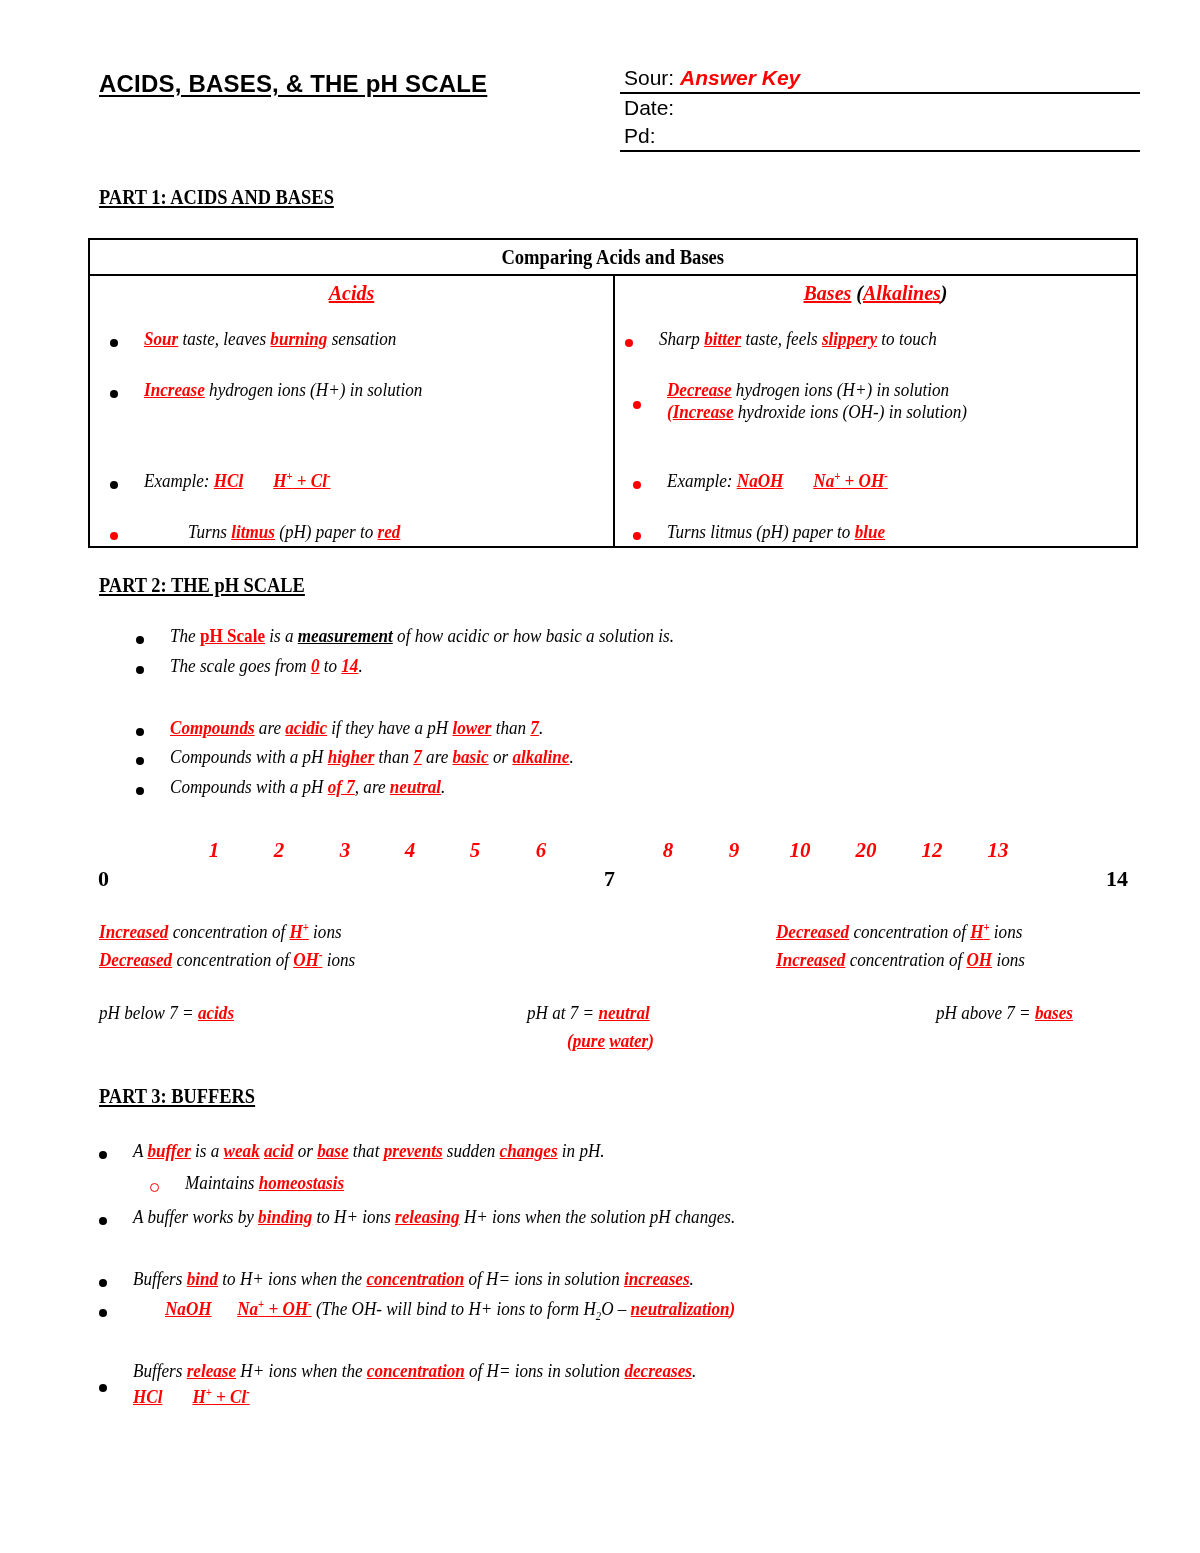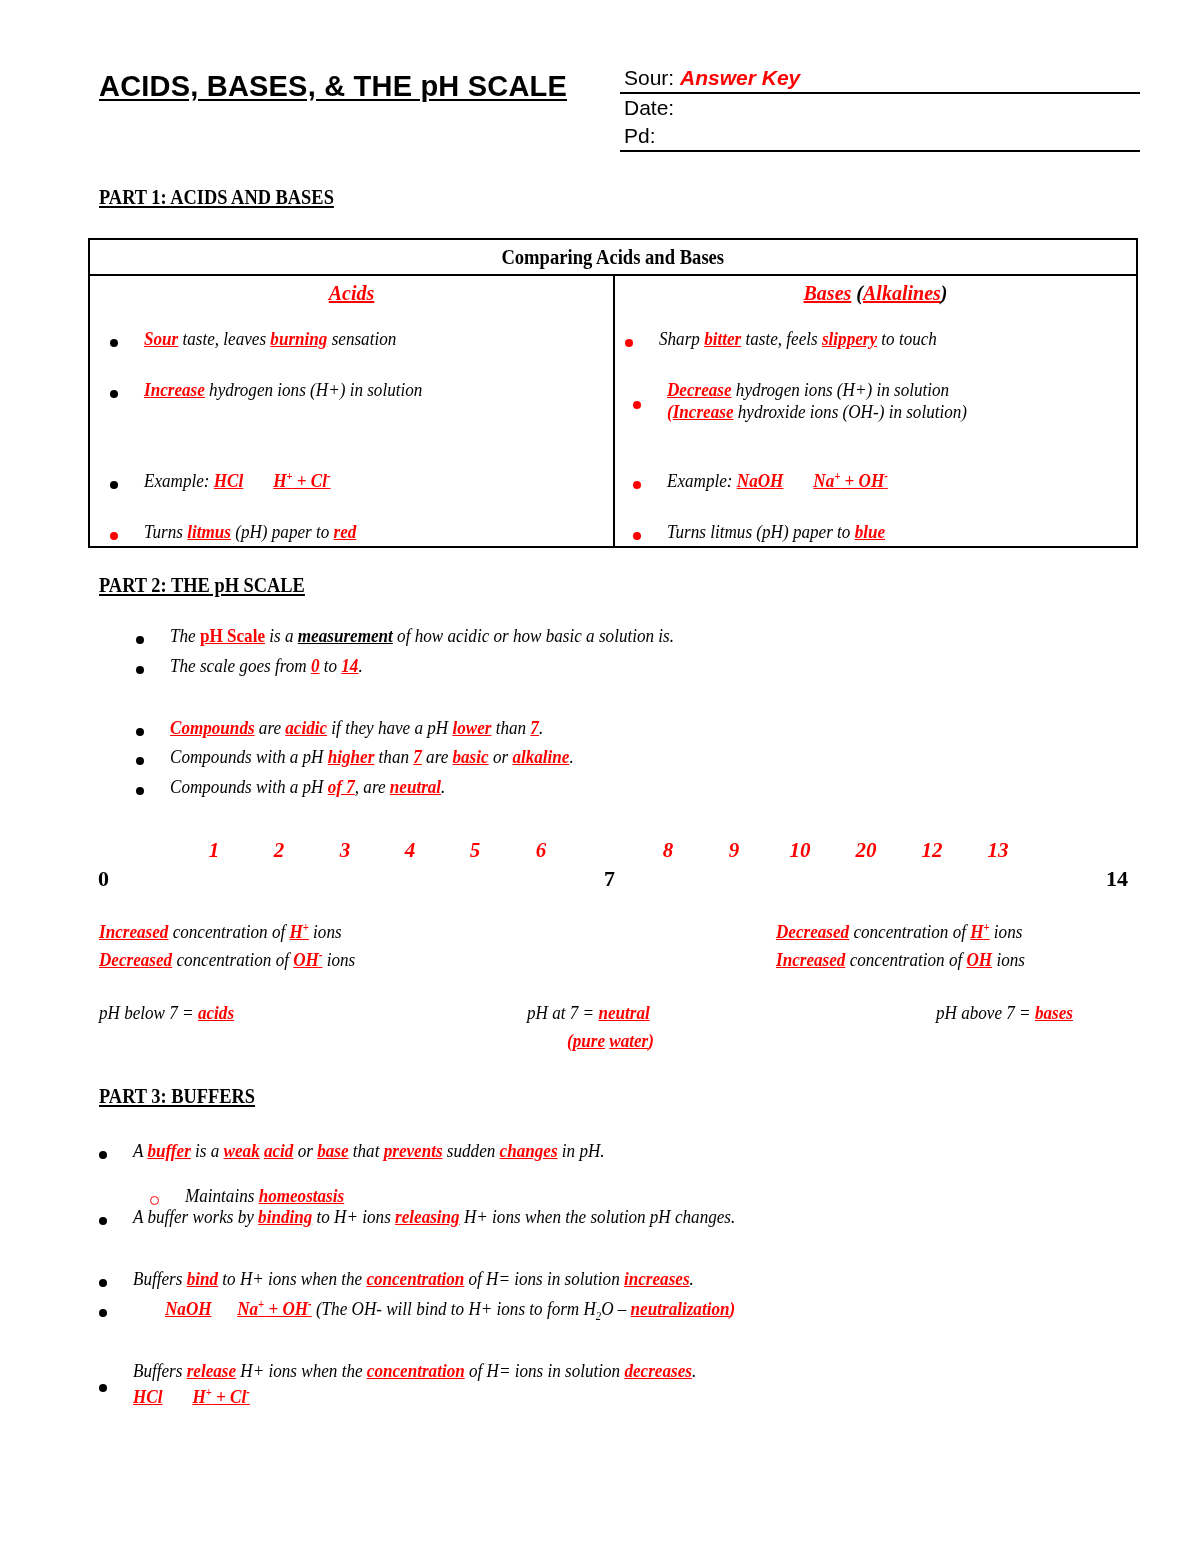--- a/index.html
+++ b/index.html
@@ -8,21 +8,21 @@
     font-family:"Liberation Serif",serif;
     color:#000000;
     -webkit-font-smoothing:none;
   }
   .pg{position:absolute;left:0;top:0;width:1200px;height:1553px;}
 
   
   .hdr-title{
     position:absolute;left:99px;top:70px;
     font-family:"Liberation Sans",sans-serif;
-    font-weight:bold;font-size:29px;letter-spacing:.2px;
+    font-weight:bold;font-size:24px;letter-spacing:.2px;
     text-decoration:underline;text-underline-offset:3px;
     white-space:nowrap;
   }
   .namebox{position:absolute;left:620px;top:64px;width:520px;}
   .nrow{
     font-family:"Liberation Sans",sans-serif;
     font-size:21px;line-height:28px;white-space:nowrap;
     padding-left:4px;
   }
   .nrow.ruled{border-bottom:2.5px solid #000;}
@@ -158,21 +158,21 @@
             </span>
         </div>
 
         <div class="bul" style="left:20px;top:103px;width:500px;">
           <span class="dot"></span>
           <span class="btxt">
               <span class="ln"><span class="r">Increase</span> hydrogen ions (H+) in solution</span>
             </span>
         </div>
 
-        <div class="bul" style="left:20px;top:245px;width:500px;">
+        <div class="bul" style="left:20px;top:245px;width:500px;gap:44px;">
           <span class="dot red"></span>
           <span class="btxt">
               <span class="ln">Turns <span class="r">litmus</span> (pH) paper to <span class="r">red</span></span>
             </span>
         </div>
       </div>
 
       <div class="col right">
         <div class="colhead">
           <span class="rd">Bases</span><span class="bk"> (</span><span class="rd">Alkalines</span><span class="bk">)</span>
@@ -296,21 +296,21 @@
 
   <div class="part" id="part3">PART 3: BUFFERS</div>
 
   <div class="bul" style="left:99px;top:1140px;">
     <span class="dot"></span>
     <span class="btxt">
         <span class="ln">A <span class="r">buffer</span> is a <span class="r">weak</span> <span class="r">acid</span> or <span class="r">base</span> that <span class="r">prevents</span> sudden <span class="r">changes</span> in pH.</span>
       </span>
   </div>
 
-  <div class="bul" style="left:150px;top:1172px;margin-top:13px;">
+  <div class="bul" style="left:150px;top:1172px;">
     <span class="ring"></span>
     <span class="btxt">
         <span class="ln">Maintains <span class="r">homeostasis</span></span>
       </span>
   </div>
 
   <div class="bul" style="left:99px;top:1268px;">
     <span class="dot"></span>
     <span class="btxt">
         <span class="ln">Buffers <span class="r">bind</span> to H+ ions when the <span class="r">concentration</span> of H= ions in solution <span class="r">increases</span>.</span>

